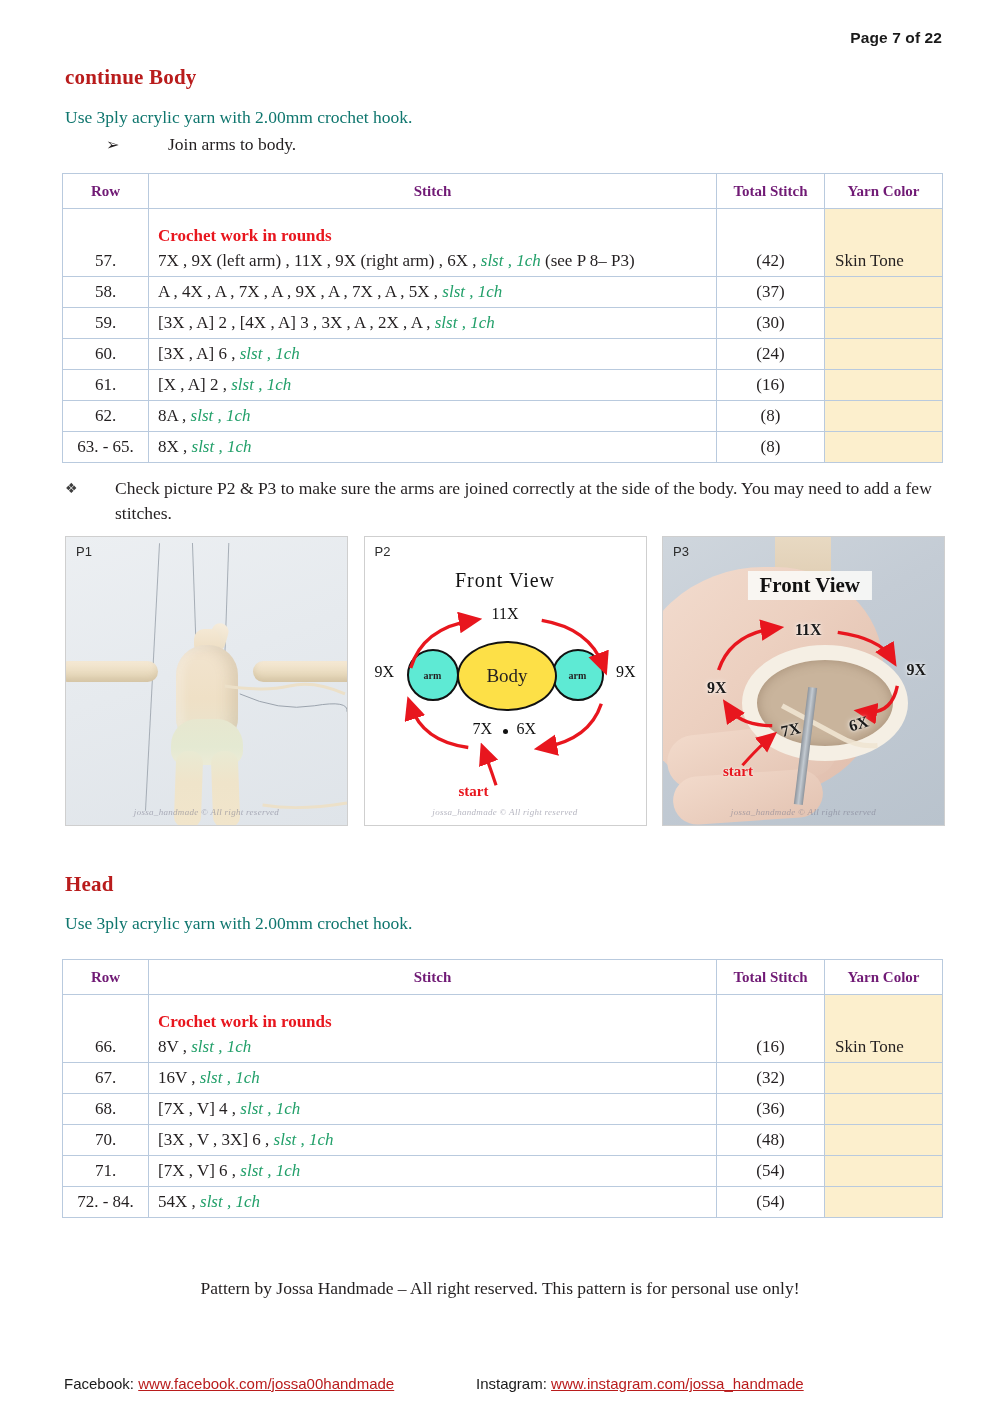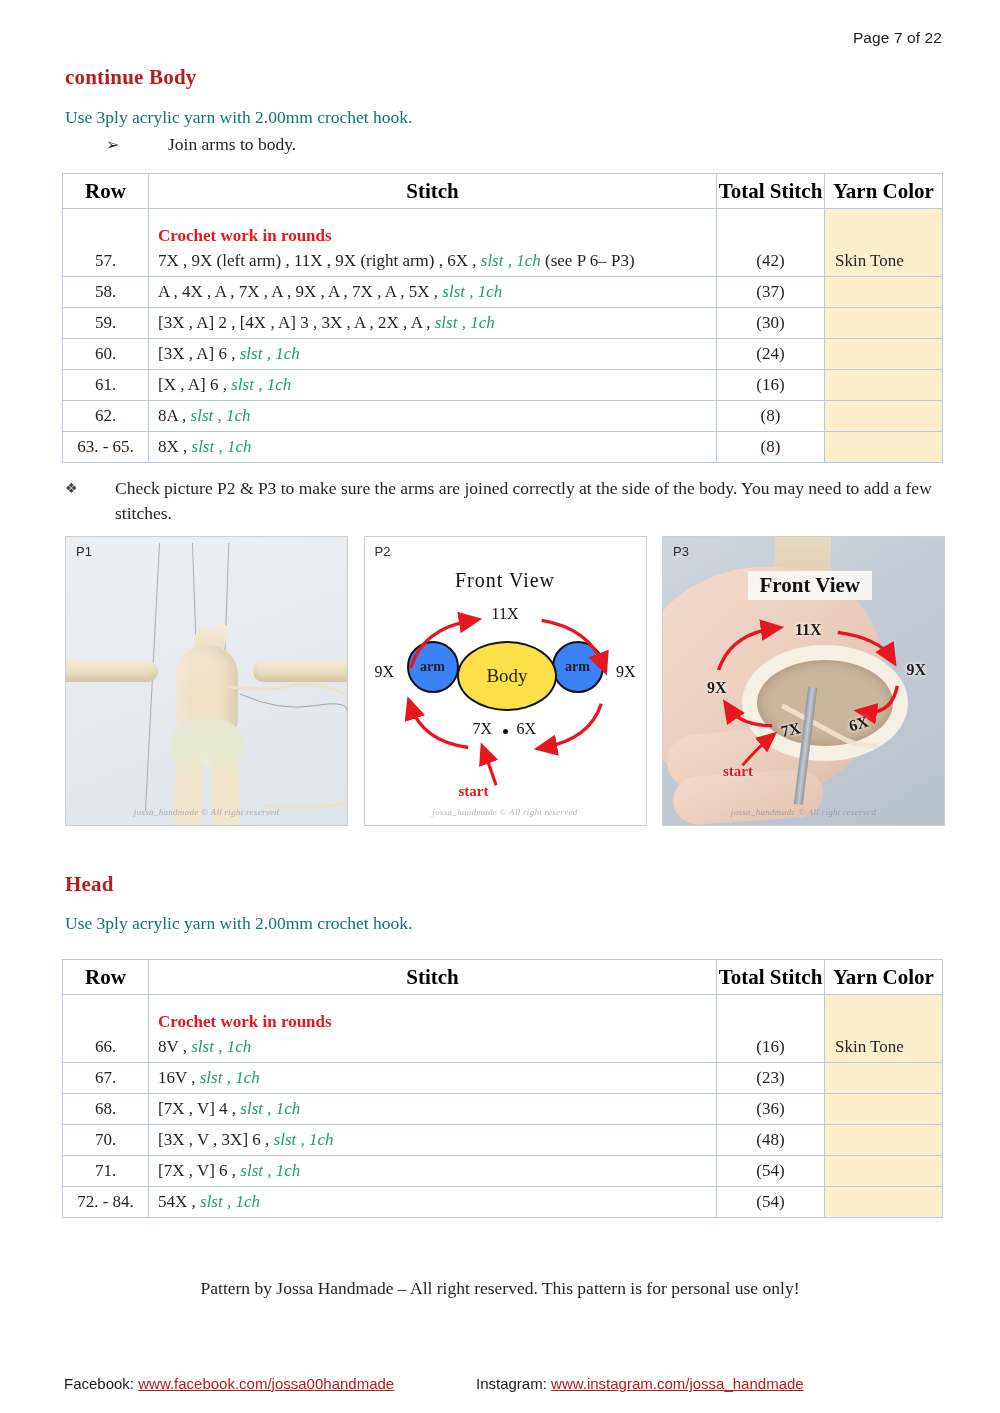--- a/index.html
+++ b/index.html
@@ -26,20 +26,21 @@
 
   
   .page-num {
     position: absolute;
     top: 29px;
     right: 58px;
     font-family: "Liberation Sans", "DejaVu Sans", sans-serif;
     font-size: 15.5px;
     color: #1a1a1a;
     letter-spacing: 0.1px;
+    font-weight: bold;
   }
 
   
   .section-heading {
     font-family: "Liberation Serif", "DejaVu Serif", serif;
     font-weight: bold;
     font-size: 21px;
     color: #b91c1c;
     letter-spacing: 0.2px;
   }
@@ -90,24 +91,24 @@
   .stitch-table col.c-yarn  { width: 118px; }
 
   .stitch-table th,
   .stitch-table td {
     border: 1px solid #b9cade;
     padding: 0;
     vertical-align: middle;
   }
   .stitch-table thead th {
     font-weight: bold;
-    font-size: 21px;
+    font-size: 15px;
     text-align: center;
     height: 34px;
-    color: #000000;
+    color: #701a75;
     background: #ffffff;
   }
   .stitch-table td.row-cell {
     text-align: center;
     font-size: 17px;
     height: 30px;
     color: #231f20;
   }
   .stitch-table td.stitch-cell {
     text-align: left;
@@ -323,31 +324,31 @@
     border-radius: 50%;
     display: flex;
     align-items: center;
     justify-content: center;
     font-size: 19px;
     background: #fde047;
     z-index: 4;
   }
   .p2 .arm-circle {
     position: absolute;
-    top: 104px;
+    top: 112px;
     width: 48px;
     height: 48px;
     border: 2.4px solid #111;
     border-radius: 50%;
     display: flex;
     align-items: center;
     justify-content: center;
-    font-size: 14px;
-    font-weight: bold;
-    background: #3b82f6;
+    font-size: 10px;
+    font-weight: bold;
+    background: #5eead4;
     z-index: 3;
   }
   .p2 .arm-circle.l { left: 42px; }
   .p2 .arm-circle.r { right: 42px; }
   .p2 .dot {
     position: absolute;
     left: 50%;
     top: 192px;
     width: 5px; height: 5px;
     margin-left: -2px;
@@ -487,21 +488,21 @@
       <tr>
         <th>Row</th>
         <th>Stitch</th>
         <th>Total Stitch</th>
         <th>Yarn Color</th>
       </tr>
     </thead>
     <tbody id="tbody-body">
         <tr class="first-data">
           <td class="row-cell">57.</td>
-          <td class="stitch-cell"><span class="rounds-note">Crochet work in rounds</span><span>7X , 9X (left arm) , 11X , 9X (right arm) , 6X , </span><span class="green">slst ,  1ch</span><span> (see P 6– P3)</span></td>
+          <td class="stitch-cell"><span class="rounds-note">Crochet work in rounds</span><span>7X , 9X (left arm) , 11X , 9X (right arm) , 6X , </span><span class="green">slst ,  1ch</span><span> (see P 8– P3)</span></td>
           <td class="total-cell">(42)</td>
           <td class="yarn-cell">Skin Tone</td>
         </tr>
         <tr>
           <td class="row-cell">58.</td>
           <td class="stitch-cell"><span>A , 4X , A , 7X , A , 9X , A , 7X , A , 5X , </span><span class="green">slst ,  1ch</span></td>
           <td class="total-cell">(37)</td>
           <td class="yarn-cell"></td>
         </tr>
         <tr>
@@ -511,21 +512,21 @@
           <td class="yarn-cell"></td>
         </tr>
         <tr>
           <td class="row-cell">60.</td>
           <td class="stitch-cell"><span>[3X , A] 6 , </span><span class="green">slst ,  1ch</span></td>
           <td class="total-cell">(24)</td>
           <td class="yarn-cell"></td>
         </tr>
         <tr>
           <td class="row-cell">61.</td>
-          <td class="stitch-cell"><span>[X , A] 6 , </span><span class="green">slst ,  1ch</span></td>
+          <td class="stitch-cell"><span>[X , A] 2 , </span><span class="green">slst ,  1ch</span></td>
           <td class="total-cell">(16)</td>
           <td class="yarn-cell"></td>
         </tr>
         <tr>
           <td class="row-cell">62.</td>
           <td class="stitch-cell"><span>8A , </span><span class="green">slst ,  1ch</span></td>
           <td class="total-cell">(8)</td>
           <td class="yarn-cell"></td>
         </tr>
         <tr>
@@ -656,21 +657,21 @@
     <tbody id="tbody-head">
         <tr class="first-data">
           <td class="row-cell">66.</td>
           <td class="stitch-cell"><span class="rounds-note">Crochet work in rounds</span><span>8V , </span><span class="green">slst ,  1ch</span></td>
           <td class="total-cell">(16)</td>
           <td class="yarn-cell">Skin Tone</td>
         </tr>
         <tr>
           <td class="row-cell">67.</td>
           <td class="stitch-cell"><span>16V , </span><span class="green">slst ,  1ch</span></td>
-          <td class="total-cell">(23)</td>
+          <td class="total-cell">(32)</td>
           <td class="yarn-cell"></td>
         </tr>
         <tr>
           <td class="row-cell">68.</td>
           <td class="stitch-cell"><span>[7X , V] 4 , </span><span class="green">slst ,  1ch</span></td>
           <td class="total-cell">(36)</td>
           <td class="yarn-cell"></td>
         </tr>
         <tr>
           <td class="row-cell">70.</td>

